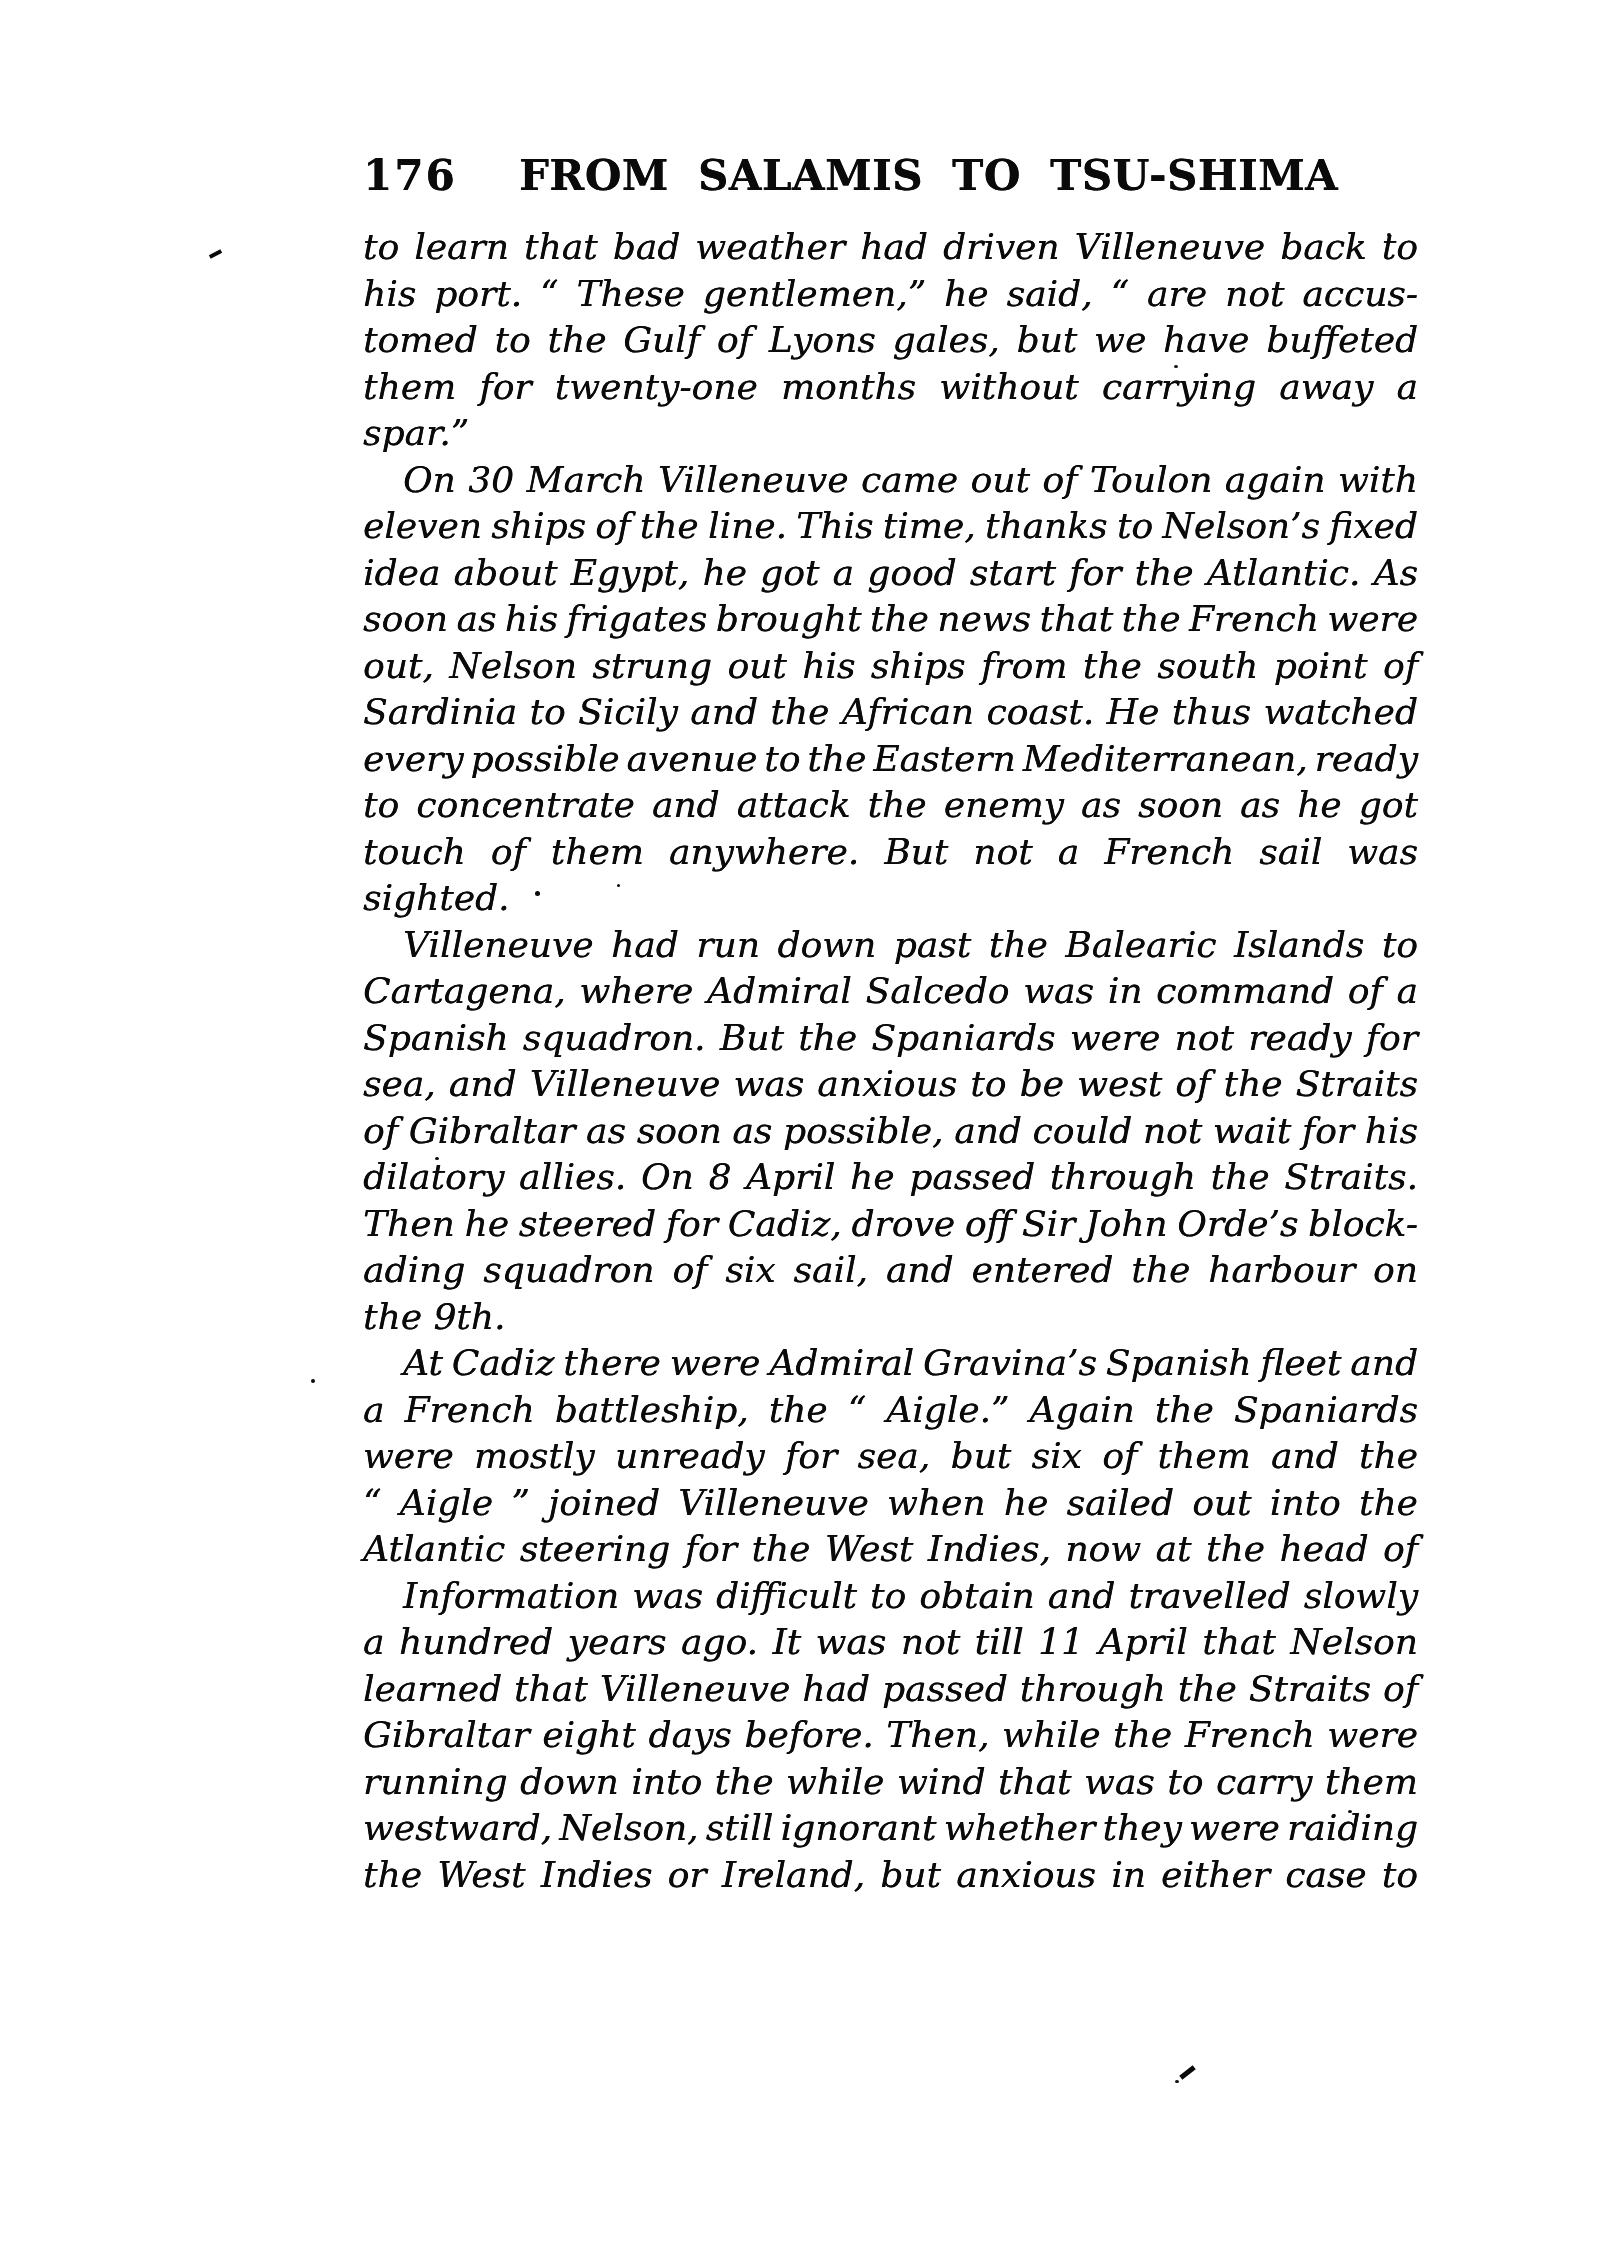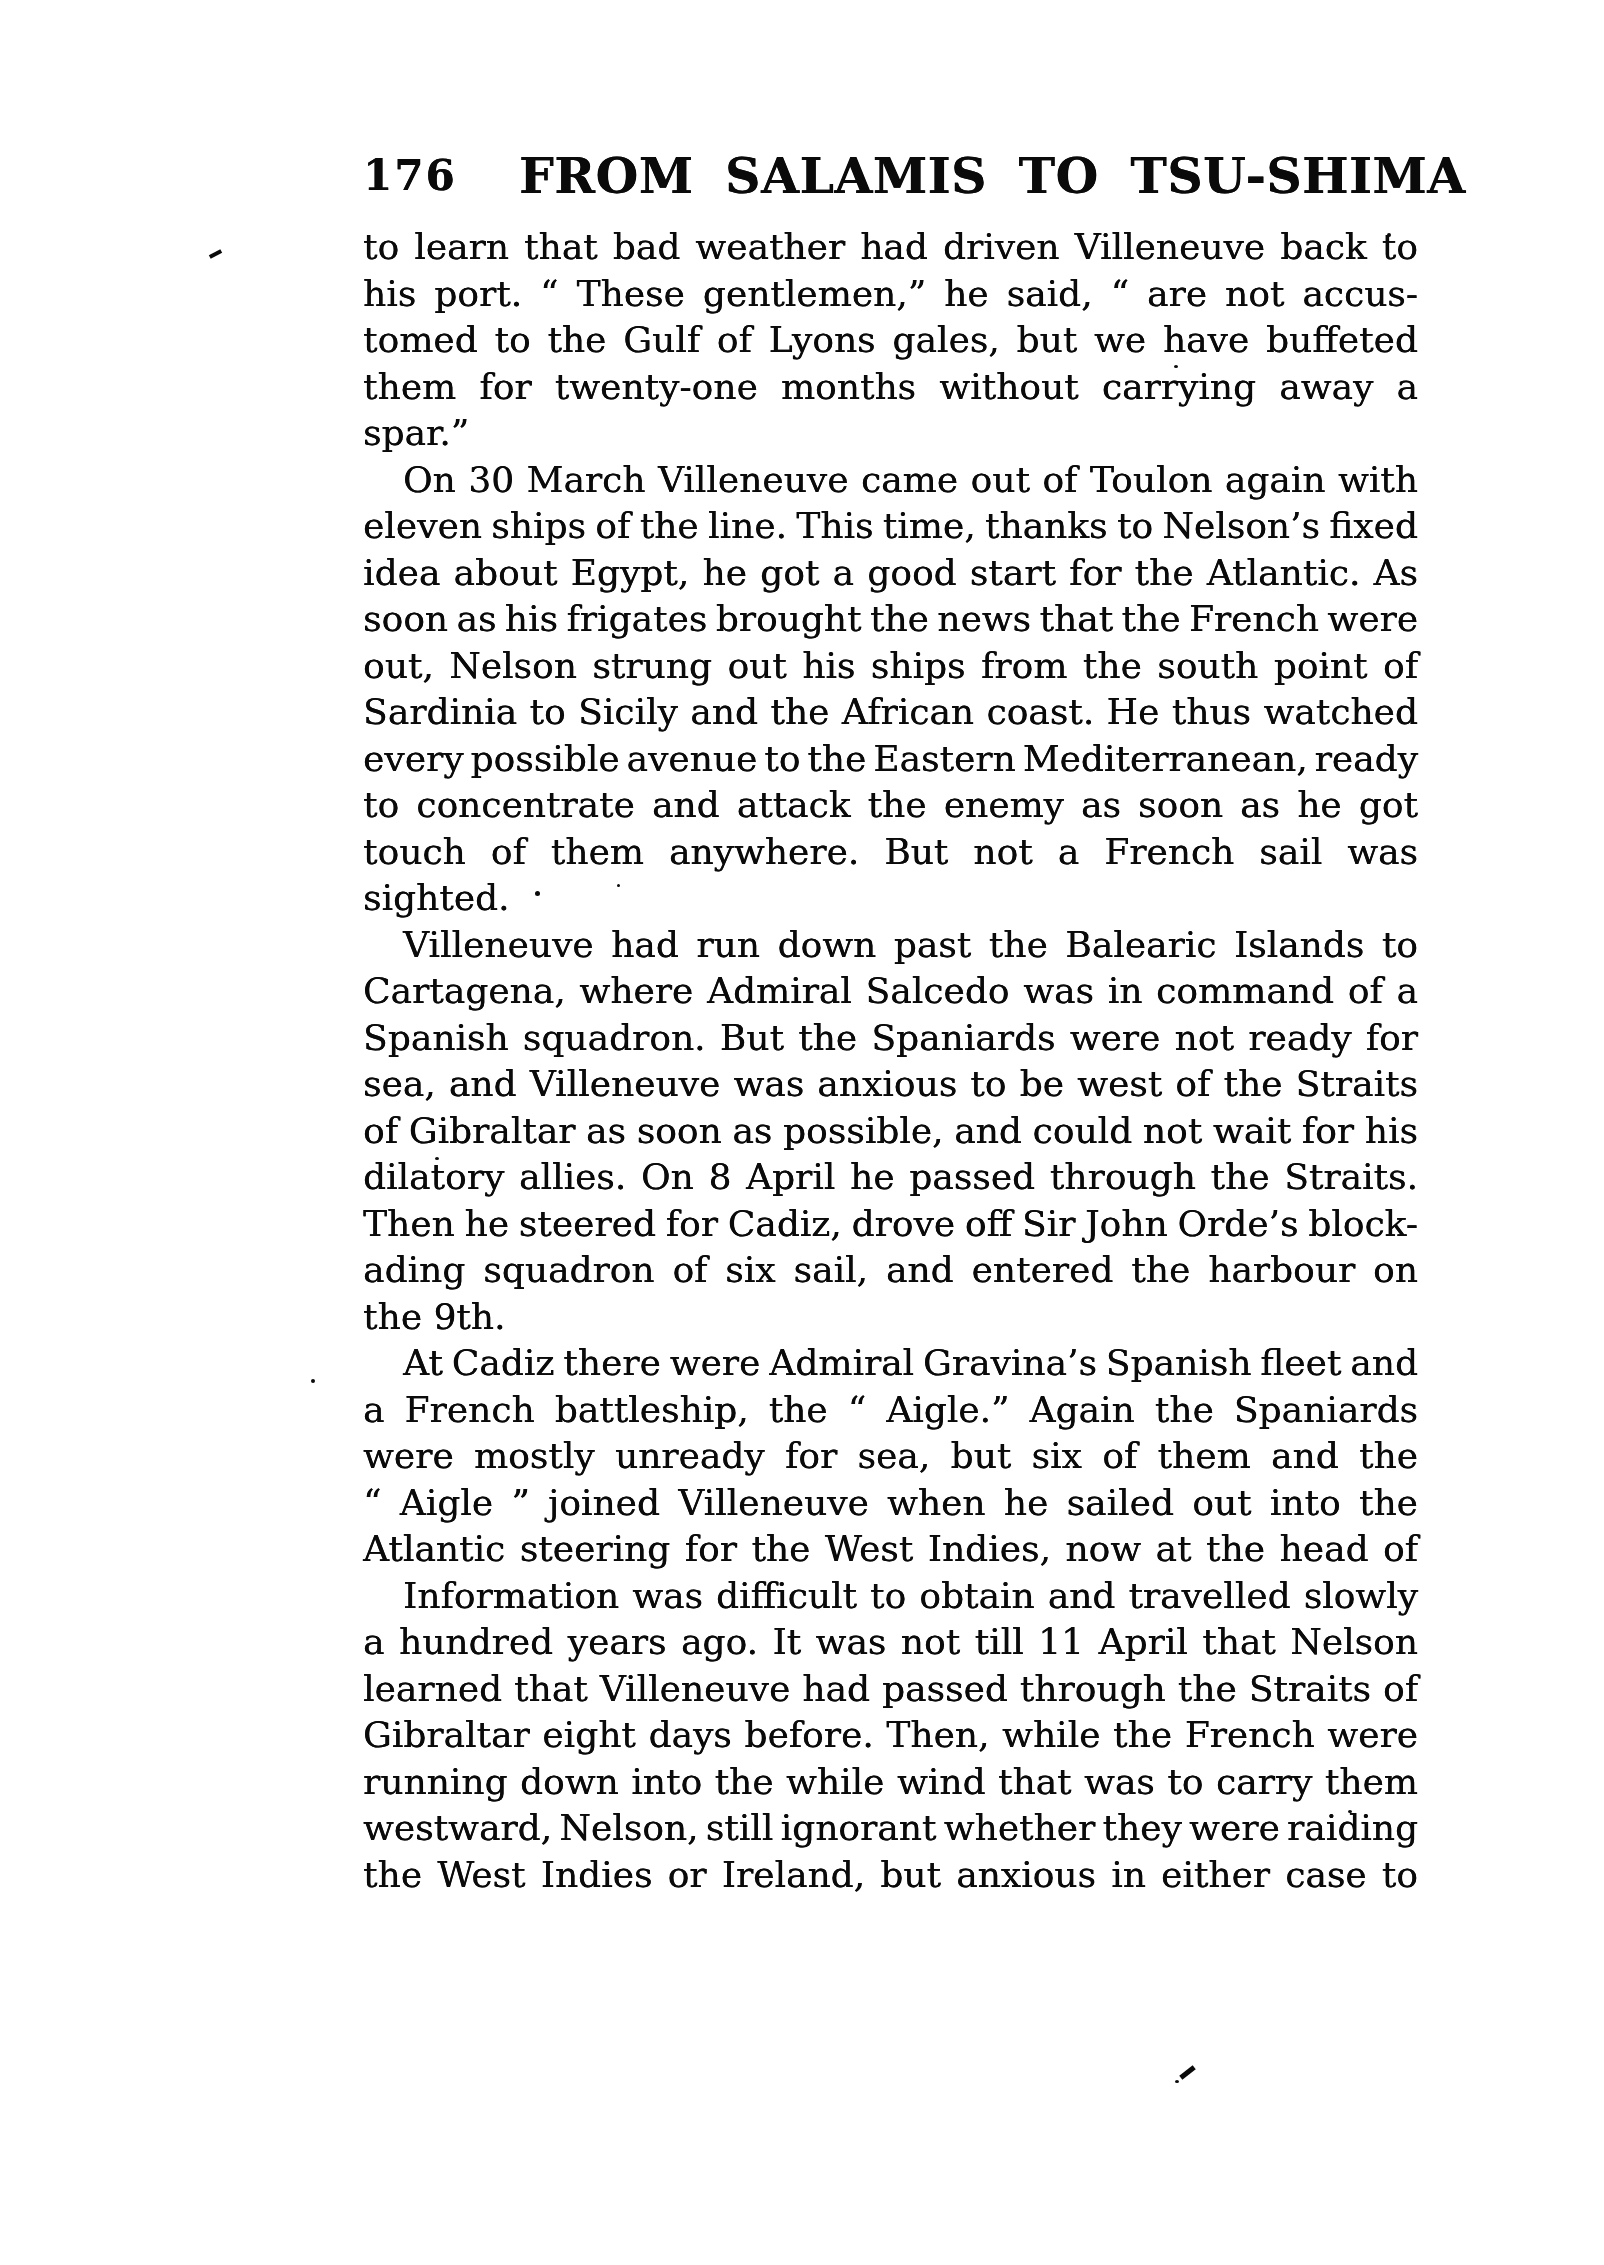--- a/index.html
+++ b/index.html
@@ -16,31 +16,32 @@
     color: #0a0a0a;
   }
   .page-number {
     position: absolute; left: 363px; top: 153px;
     font-size: 42px; font-weight: bold;
     line-height: 46px; letter-spacing: 2px;
     text-shadow: 0.3px 0 0 currentColor;
   }
   .running-title {
     position: absolute; left: 519px; top: 153px;
-    font-size: 49px; font-weight: bold;
+    font-size: 42px; font-weight: bold;
     line-height: 46px;
     letter-spacing: 0.5px; word-spacing: 14px;
     white-space: nowrap;
     text-shadow: 0.3px 0 0 currentColor;
   }
   .body-text {
     position: absolute; left: 363px; top: 224px;
     width: 1055px;
     font-size: 36px;
     text-shadow: 0.3px 0 0 currentColor;
+    font-style: italic;
   }
   .text-line {
     height: 46.5px;
     line-height: 46.5px;
     white-space: nowrap;
   }
   .text-line.just {
     display: flex;
     justify-content: space-between;
     align-items: baseline;

